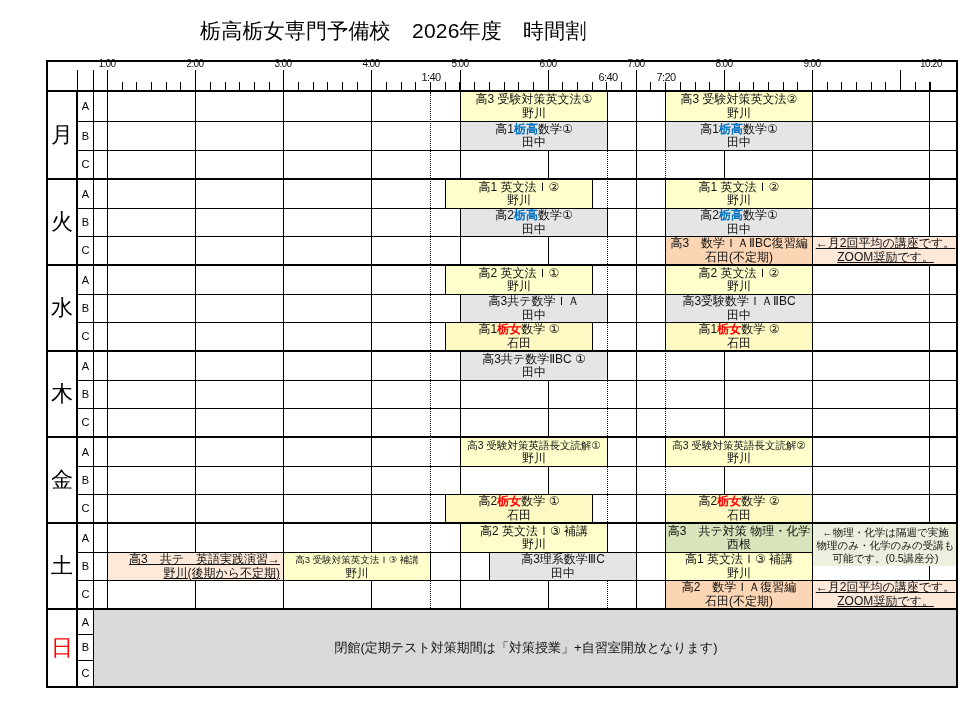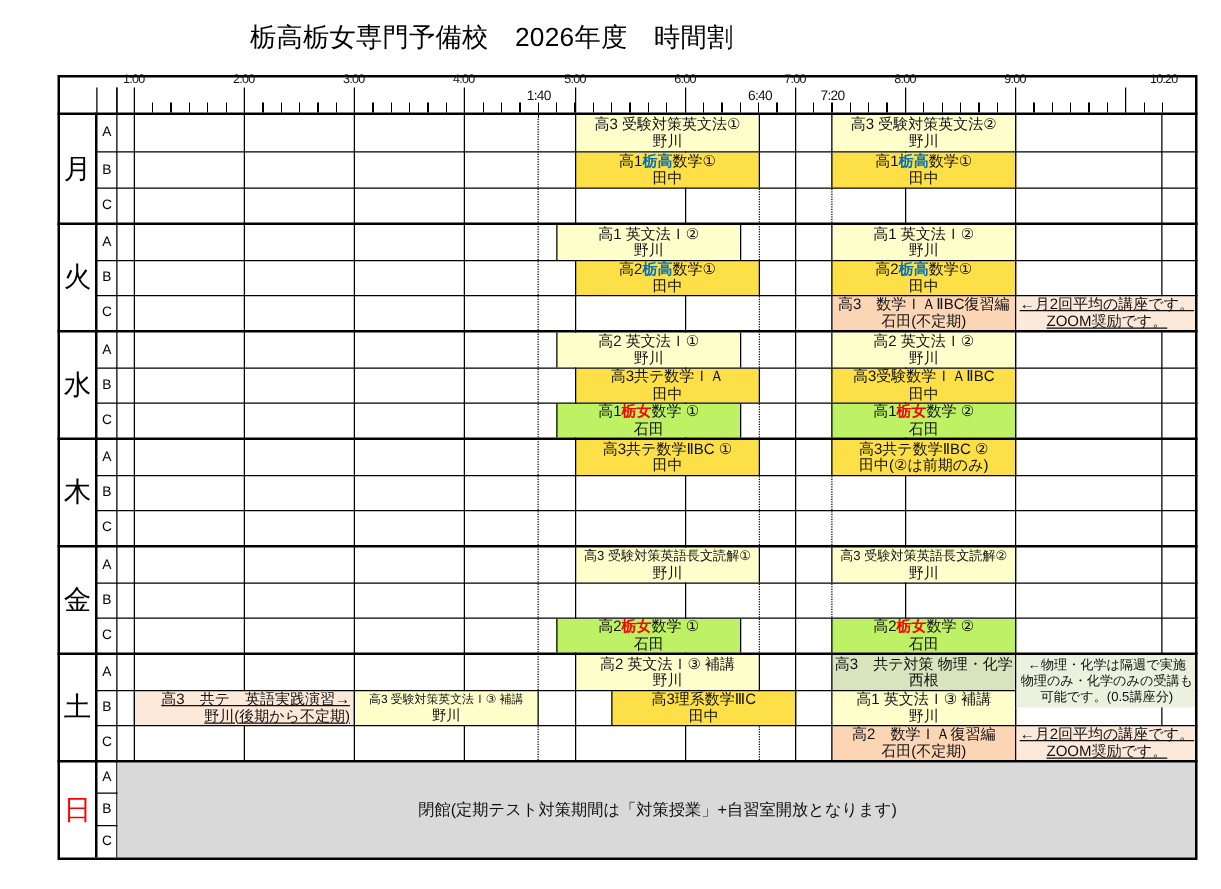--- a/index.html
+++ b/index.html
@@ -26,22 +26,22 @@
   .let { position:absolute; left:64px; width:15px; text-align:center; font-size:11px; color:#000; }
 
   .blk { position:absolute; box-sizing:border-box; border-left:1px solid #000; border-right:1px solid #000; z-index:2;
          display:flex; flex-direction:column; justify-content:center; align-items:center;
          font-size:12px; line-height:13.5px; white-space:nowrap; overflow:hidden; color:#111; }
   .blk.right { align-items:flex-end; padding-right:3px; }
   .blk.small { font-size:10.5px; }
   .blk.xsmall { font-size:9.5px;text-align:right; }
   .blk.note3 { font-size:10.5px; line-height:13px; z-index:4; }
   .y  { background:#ffffcc; }
-  .b  { background:#fde047; }
-  .p  { background:#bef264; }
+  .b  { background:#e5e5e5; }
+  .p  { background:#fef9c3; }
   .o  { background:#fcd5b4; }
   .pc { background:#fde9d9;text-decoration:underline; }
   .g  { background:#d8e4bc; }
   .lg { background:#ebf1de; }
   .gray { background:#d9d9d9; font-size:13px; border:none; }
   .hi-blue { color:#0070c0; font-weight:bold; }
   .hi-red { color:#ff0000; font-weight:bold; }
   .l1s { font-size:10.5px; }
   .l2m { font-size:11.5px; }
 </style>
@@ -221,24 +221,20 @@
   </div>
   <div class="blk p" style="left:651px;top:323px;width:148px;height:27px">
     <div><span>高1</span><span class="hi-red">栃女</span><span>数学 ②</span></div>
     <div>石田</div>
   </div>
 
   <div class="blk b" style="left:446px;top:352px;width:148px;height:28px">
     <div>高3共テ数学ⅡBC ①</div>
     <div>田中</div>
   </div>
-  <div class="blk b" style="left:651px;top:352px;width:148px;height:28px">
-    <div>高3共テ数学ⅡBC ②</div>
-    <div>田中(②は前期のみ)</div>
-  </div>
 
   <div class="blk y small" style="left:446px;top:438px;width:148px;height:28px">
     <div>高3 受験対策英語長文読解①</div>
     <div style="font-size:12px">野川</div>
   </div>
   <div class="blk y small" style="left:651px;top:438px;width:148px;height:28px">
     <div>高3 受験対策英語長文読解②</div>
     <div style="font-size:12px">野川</div>
   </div>
   <div class="blk p" style="left:431px;top:495px;width:148px;height:27px">

